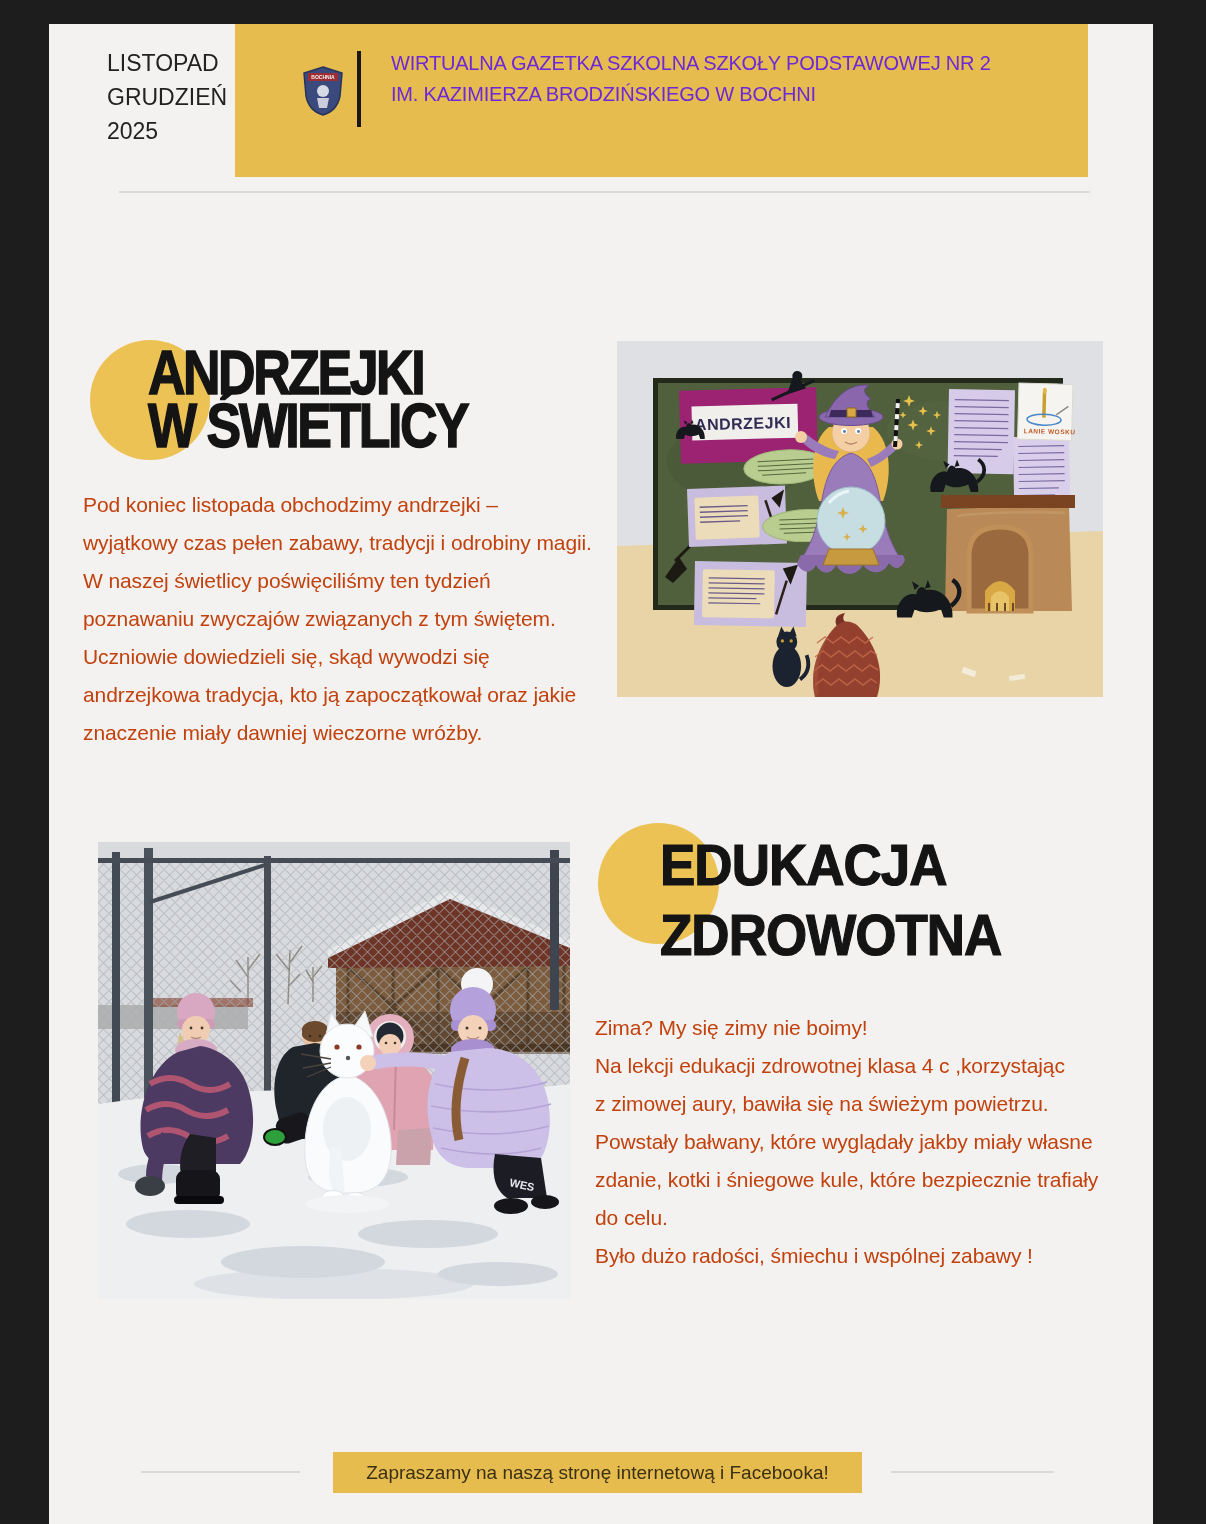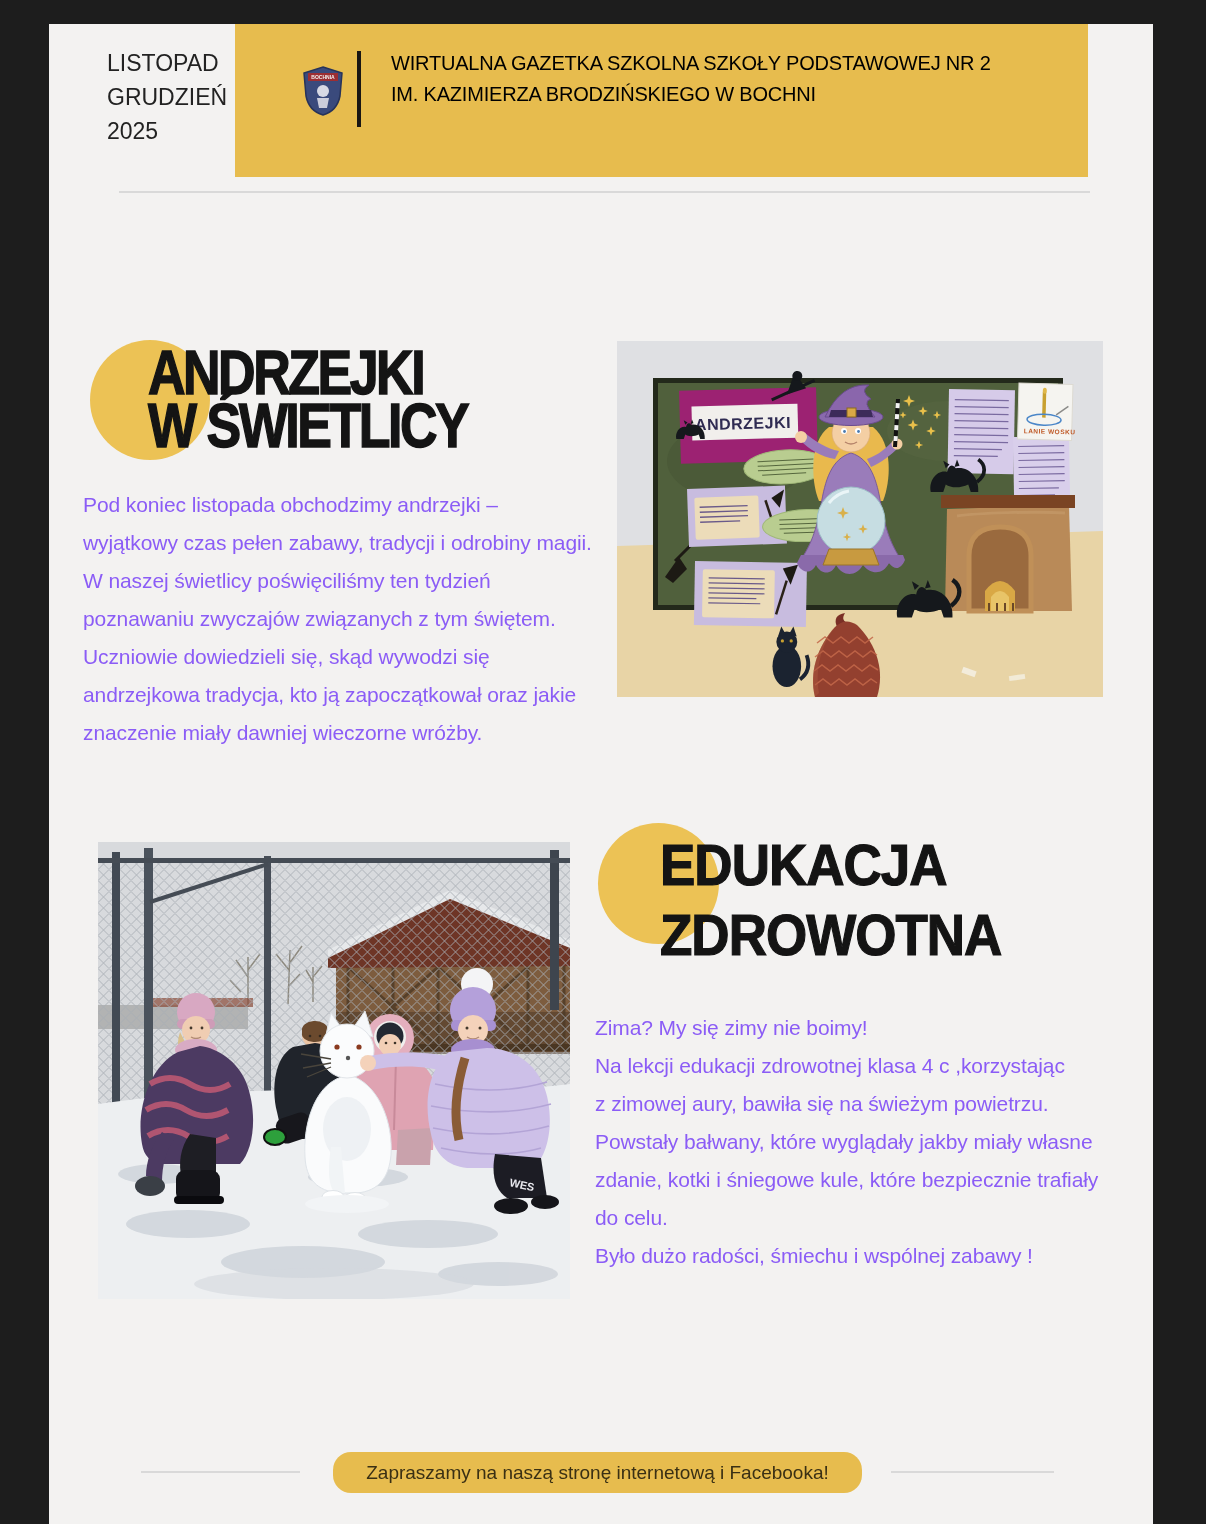--- a/index.html
+++ b/index.html
@@ -6,51 +6,51 @@
   #stage { position:relative; width:1206px; height:1524px; background:#1d1d1d; overflow:hidden;
            font-family:"Liberation Sans", sans-serif;margin-top:24px; }
   .page { position:absolute; left:49px; top:0; width:1104px; height:1524px; background:#f3f2f1; }
   .abs { position:absolute; }
 
   .issue { left:58px; top:22px; font-size:23px; line-height:34px; color:#222; white-space:pre-line; }
 
   .header-band { left:186px; top:0; width:853px; height:153px; background:#e7bc4e; }
   .logo-wrap { position:absolute; left:66px; top:42px; width:44px; height:50px; }
   .header-divider { position:absolute; left:122px; top:27px; width:4px; height:76px; background:#191613; }
-  .masthead { position:absolute; left:156px; top:24px; font-size:20px; line-height:31px; color:#000000;
+  .masthead { position:absolute; left:156px; top:24px; font-size:20px; line-height:31px; color:#6d28d9;
               letter-spacing:-0.2px; white-space:pre-line; }
 
   .rule { height:2px; background:#d9d9d9; }
   .rule-top { left:70px; top:167px; width:971px; }
 
   .circle { border-radius:50%; background:#ecc255; }
   .c1 { left:41px; top:316px; width:120px; height:120px; }
   .c2 { left:549px; top:799px; width:121px; height:121px; }
 
   .h1 { left:99px; top:322px; font-size:52px; line-height:44px; font-weight:700; color:#141414;
         letter-spacing:-2.5px; -webkit-text-stroke:1.2px #141414; transform:scaleY(1.2);
         transform-origin:left top; white-space:pre-line; z-index:2; }
   .h2 { left:611px; top:806px; font-size:53px; line-height:64px; font-weight:700; color:#141414;
         letter-spacing:-1px; -webkit-text-stroke:1.1px #141414; transform:scaleY(1.1);
         transform-origin:left top; white-space:pre-line; z-index:2; }
 
-  .body-text { font-size:21px; line-height:38px; color:#8b5cf6; letter-spacing:-0.1px; white-space:pre-line; }
+  .body-text { font-size:21px; line-height:38px; color:#c2410c; letter-spacing:-0.1px; white-space:pre-line; }
   .p1 { left:34px; top:462px; width:545px; }
   .p2 { left:546px; top:985px; width:545px; }
 
   .photo { overflow:hidden; }
   .photo1 { left:568px; top:317px; width:486px; height:356px; }
   .photo2 { left:49px; top:818px; width:472px; height:457px; }
   .photo svg { display:block; }
 
   .foot-rule-l { left:92px;  top:1447px; width:159px; }
   .foot-rule-r { left:842px; top:1447px; width:163px; }
   .banner { left:284px; top:1428px; width:529px; height:41px; background:#e7bc4e;
             display:flex; align-items:center; justify-content:center;
-            font-size:19px; color:#3a3014;border-radius:18px; }
+            font-size:19px; color:#3a3014; }
 </style>
 </head>
 <body>
 
 <div id="stage">
   <div class="page">
 
     <div class="abs issue">LISTOPAD
 GRUDZIEŃ
 2025</div>

